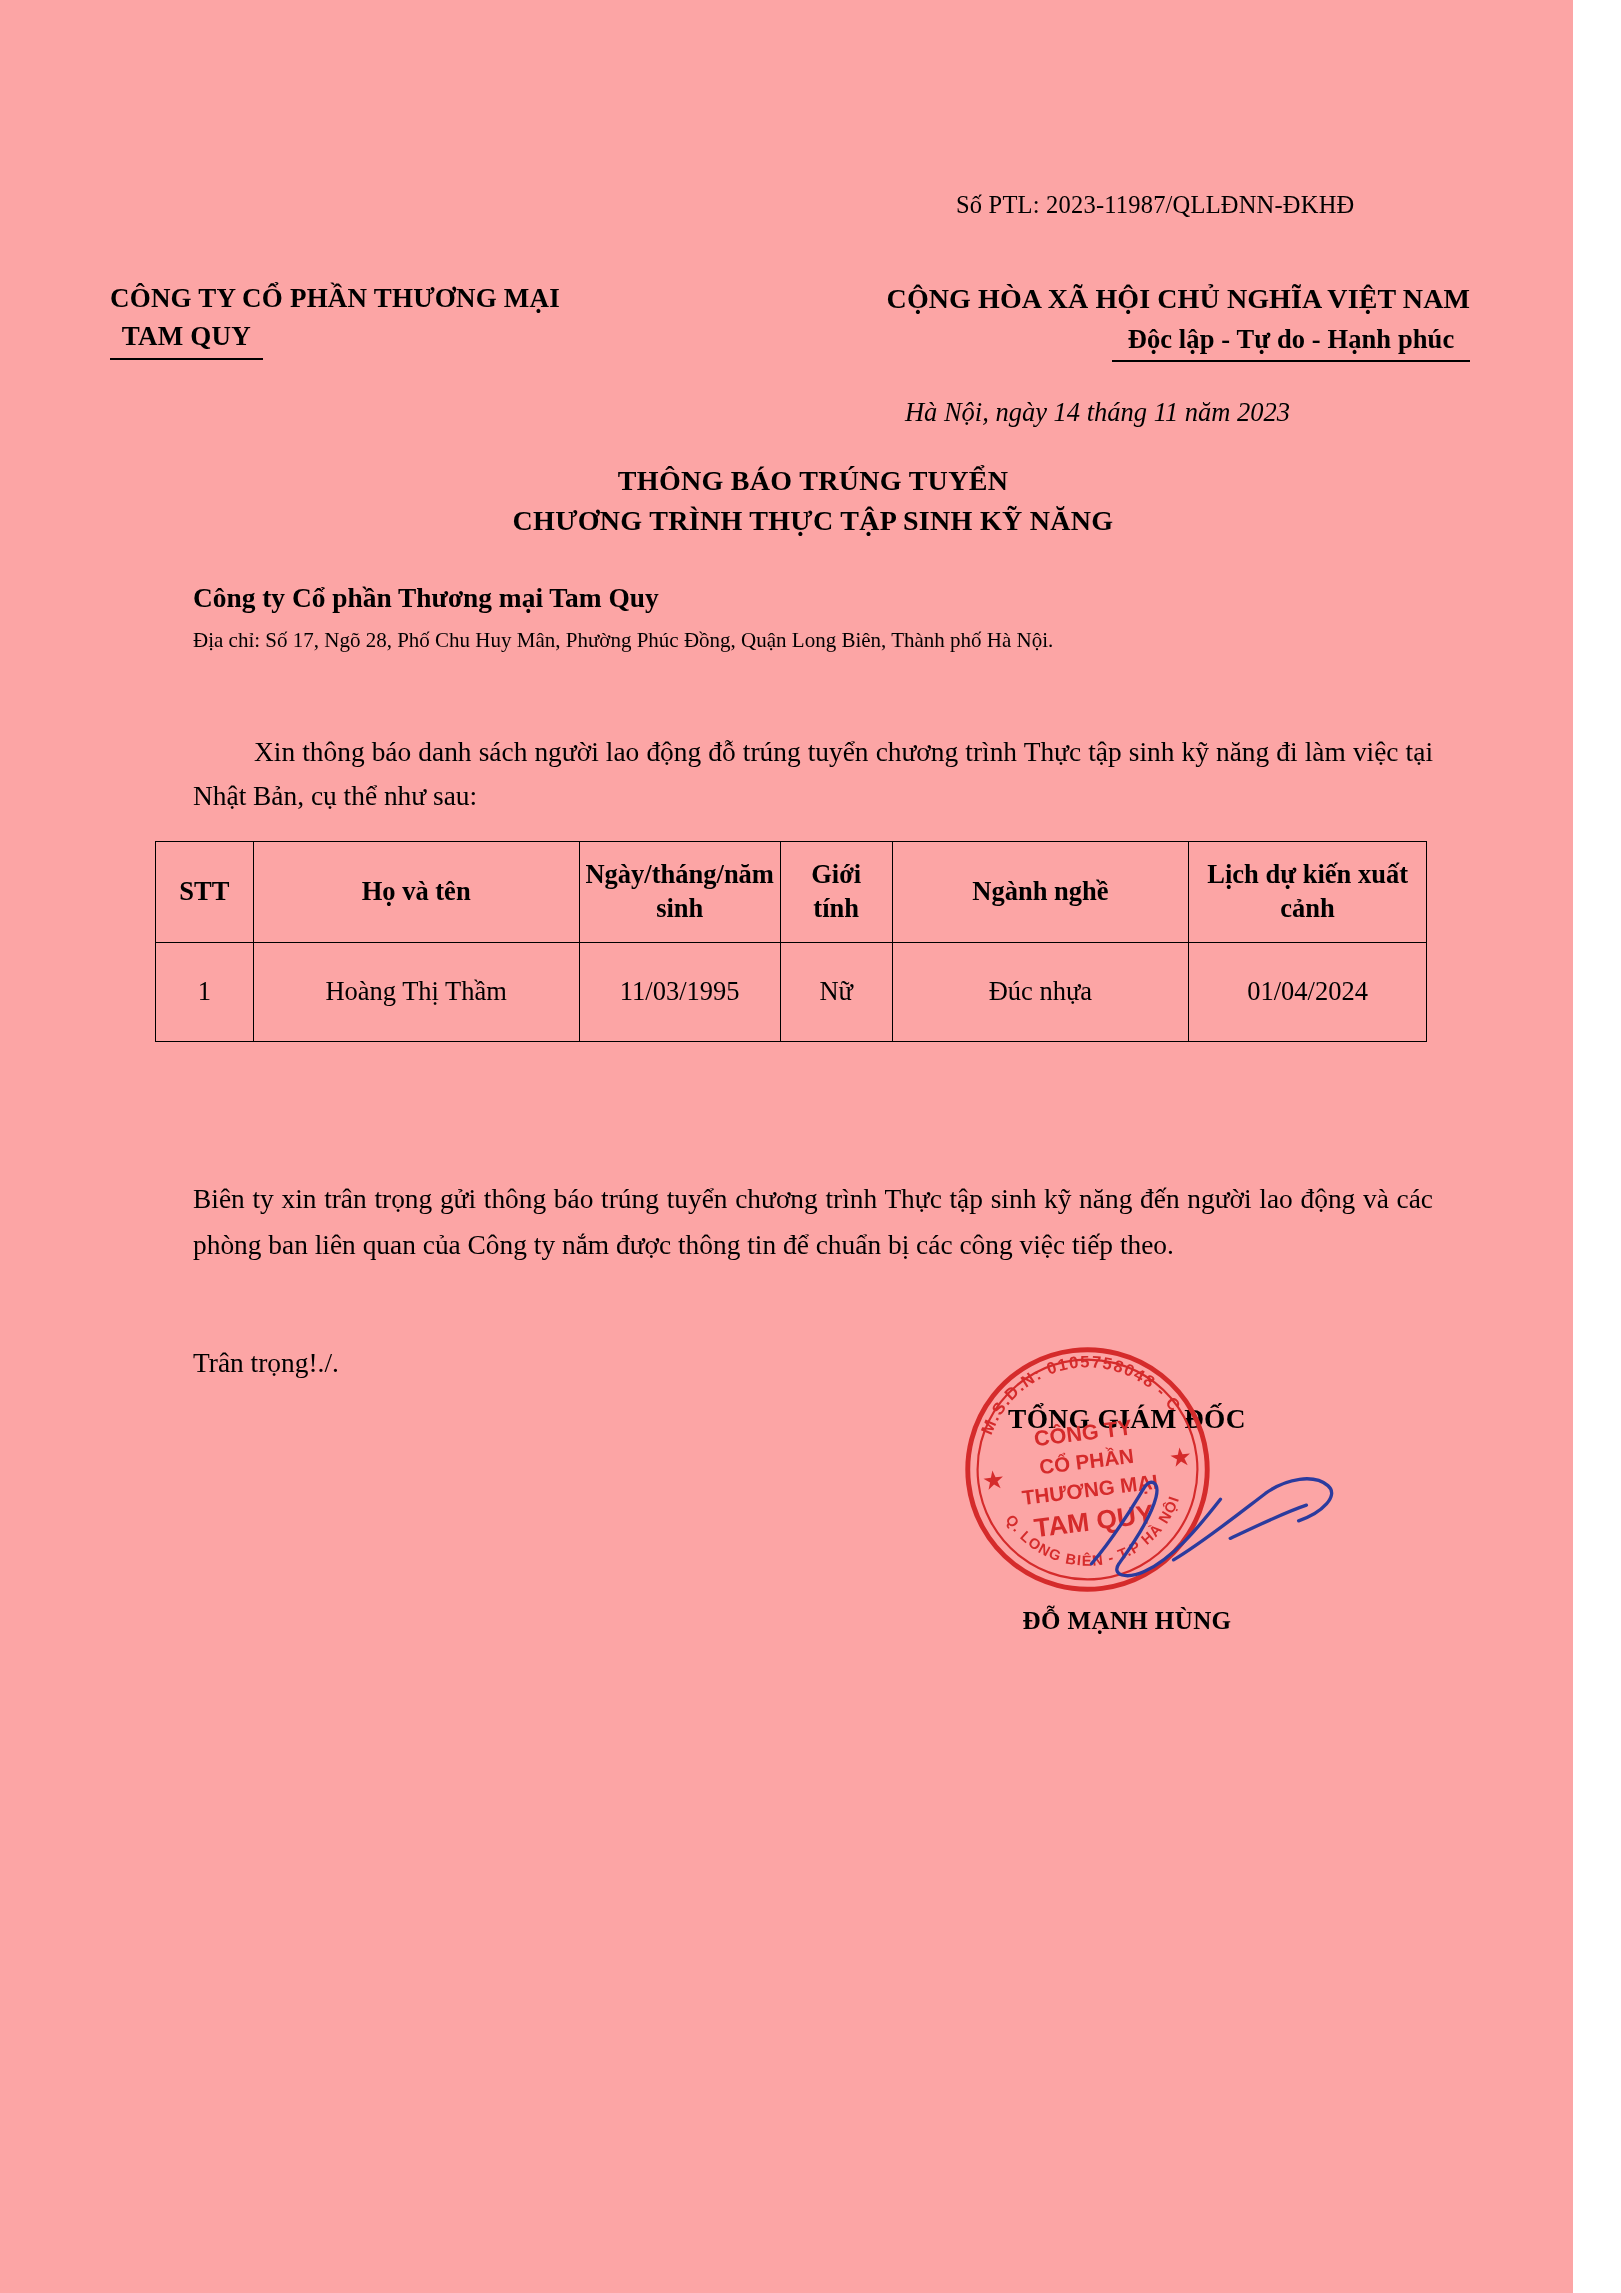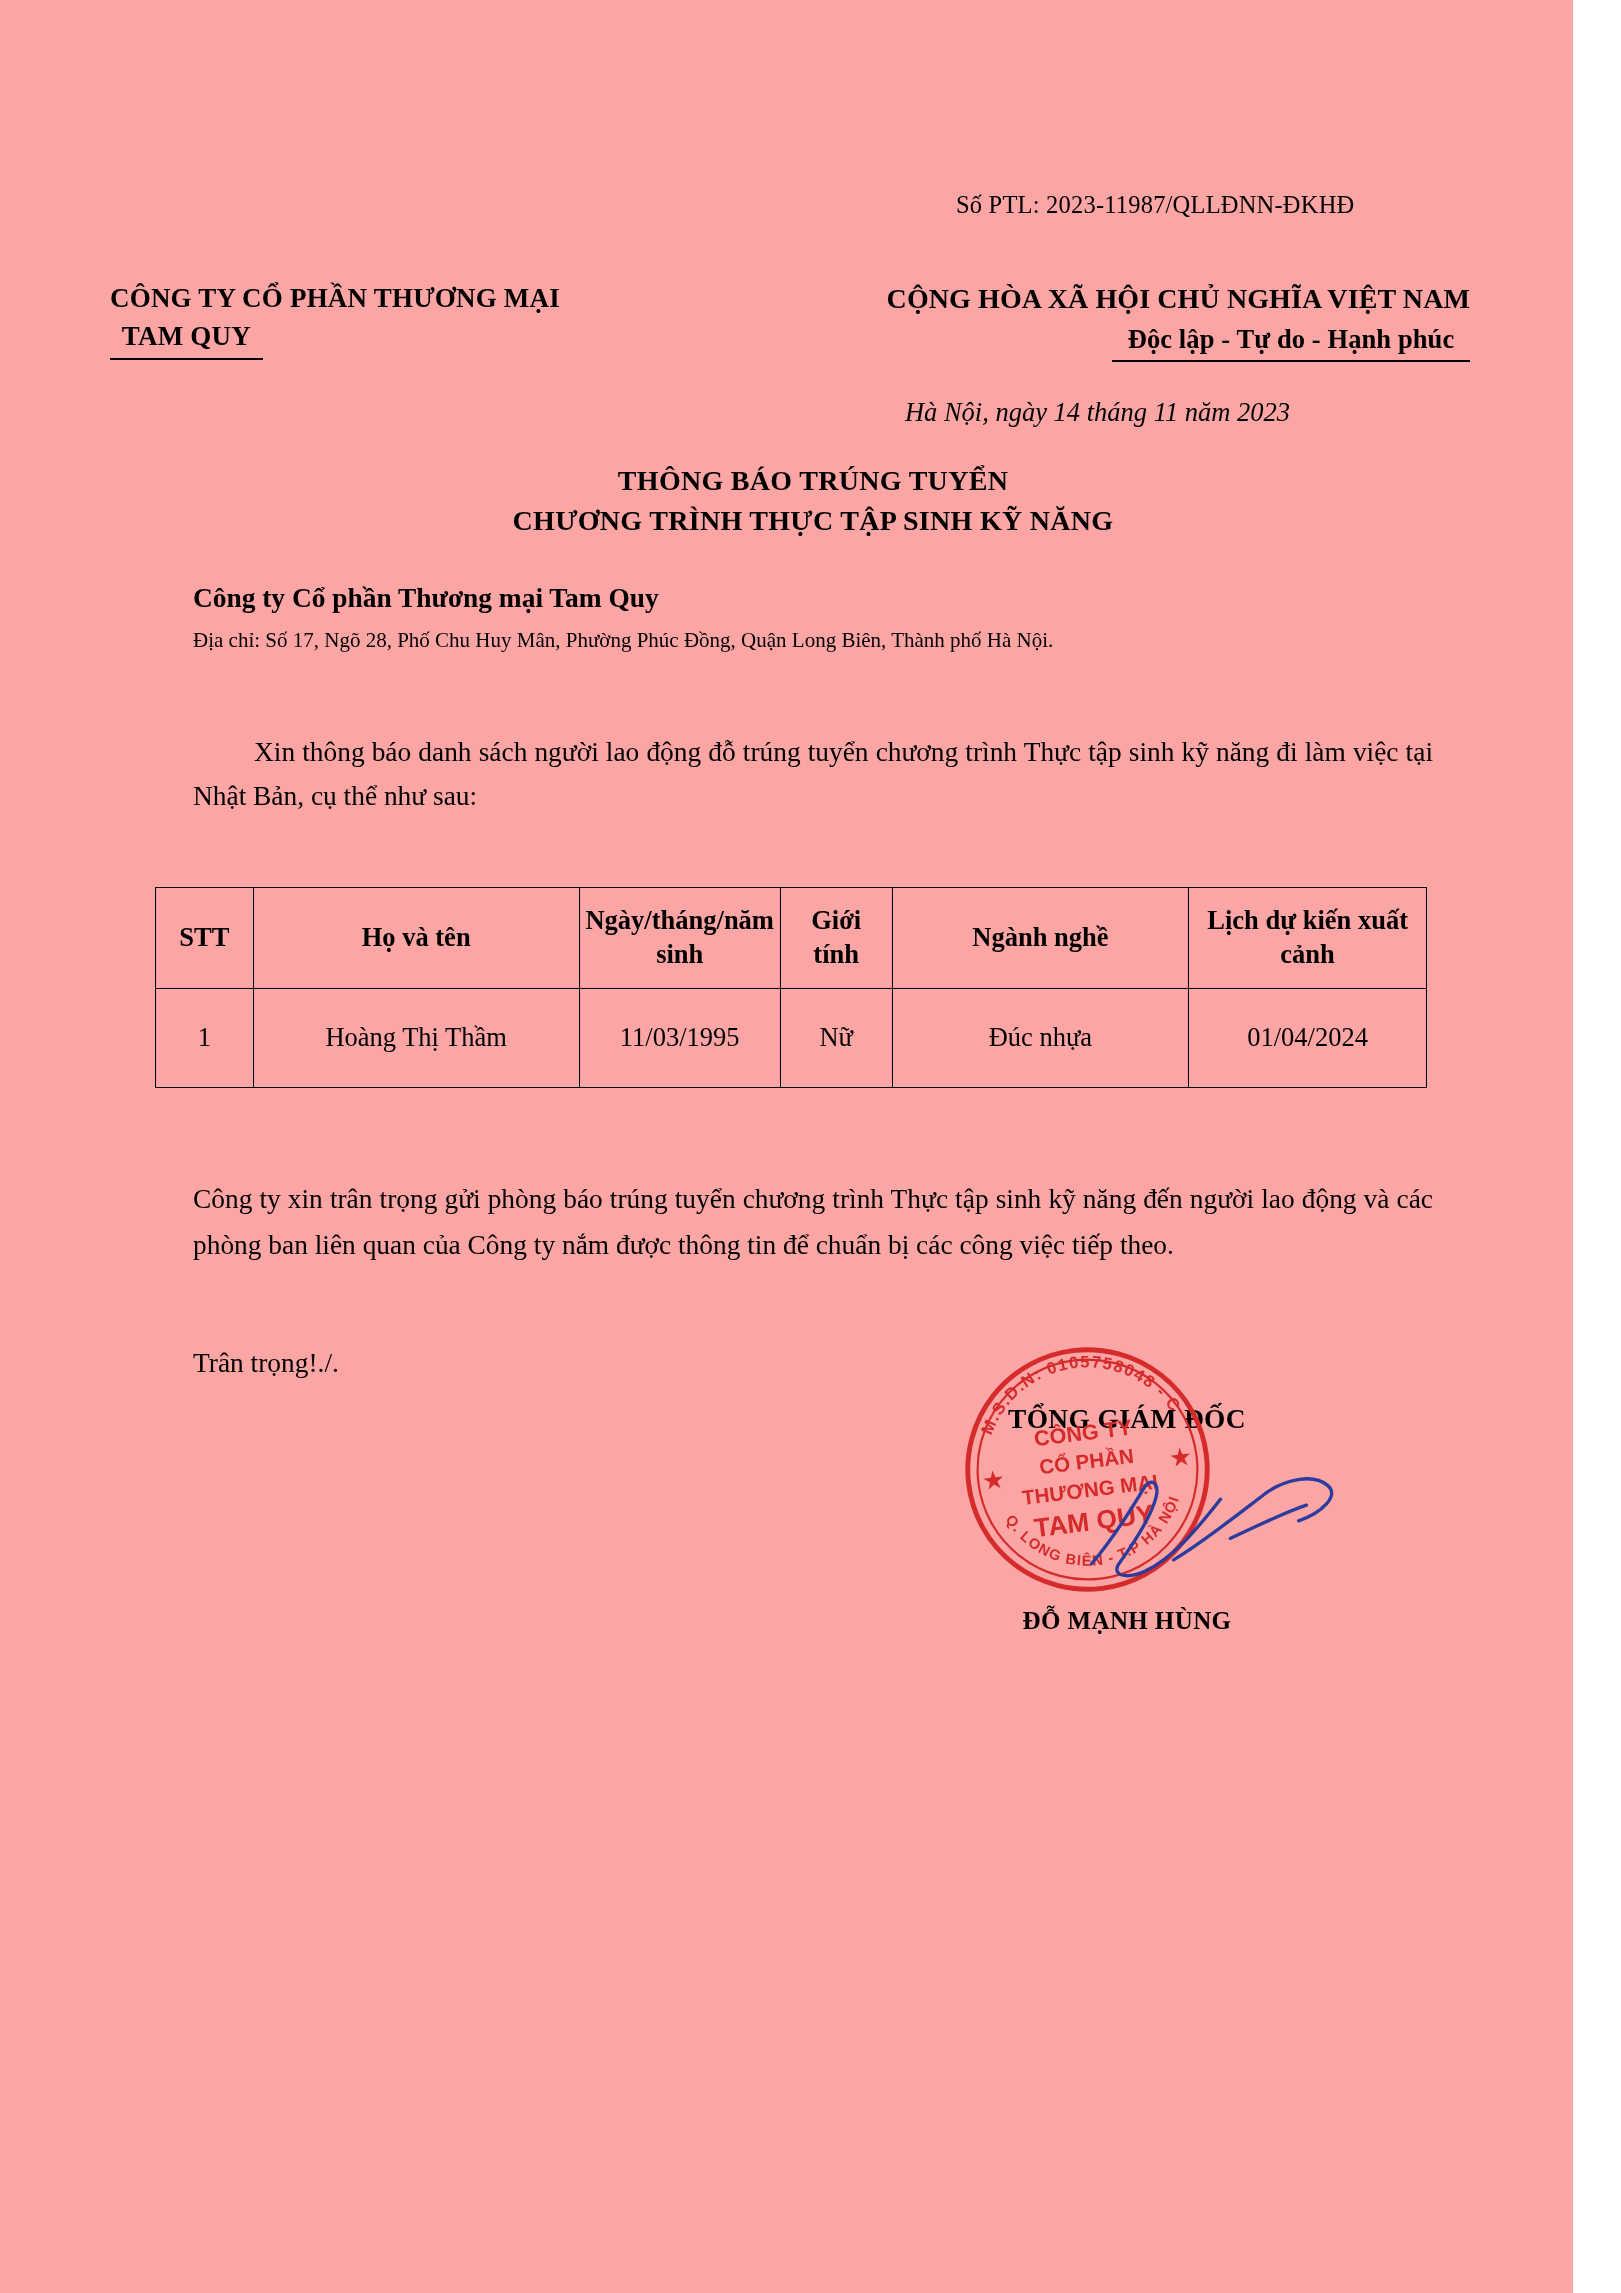--- a/index.html
+++ b/index.html
@@ -114,21 +114,21 @@
     font-size: 27.4px;
     line-height: 1.62;
     text-align: justify;
     text-indent: 61px;
   }
 
   
   .tbl-wrap {
     position: absolute;
     left: 155px;
-    top: 887px;
+    top: 841px;
     width: 1272px;
   }
   table.list {
     border-collapse: collapse;
     width: 100%;
     font-size: 26.5px;
   }
   table.list th,
   table.list td {
     border: 1.6px solid #000;
@@ -257,21 +257,21 @@
           <td>Hoàng Thị Thầm</td>
           <td>11/03/1995</td>
           <td>Nữ</td>
           <td>Đúc nhựa</td>
           <td>01/04/2024</td>
         </tr>
       </tbody>
     </table>
   </div>
 
-  <div class="closing">Công ty xin trân trọng gửi phòng báo trúng tuyển chương trình Thực tập sinh kỹ năng đến người lao động và các phòng ban liên quan của Công ty nắm được thông tin để chuẩn bị các công việc tiếp theo.</div>
+  <div class="closing">Biên ty xin trân trọng gửi thông báo trúng tuyển chương trình Thực tập sinh kỹ năng đến người lao động và các phòng ban liên quan của Công ty nắm được thông tin để chuẩn bị các công việc tiếp theo.</div>
   <div class="regards">Trân trọng!./.</div>
 
   <div class="sign-title">TỔNG GIÁM ĐỐC</div>
 
   <div class="seal">
     <svg width="263" height="263" viewBox="0 0 268 268" xmlns="http://www.w3.org/2000/svg">
       <defs>
         <path id="arcTop" d="M 30 134 A 104 104 0 0 1 238 134" fill="none"></path>
         <path id="arcBottom" d="M 36 134 A 98 98 0 0 0 232 134" fill="none"></path>
       </defs>

